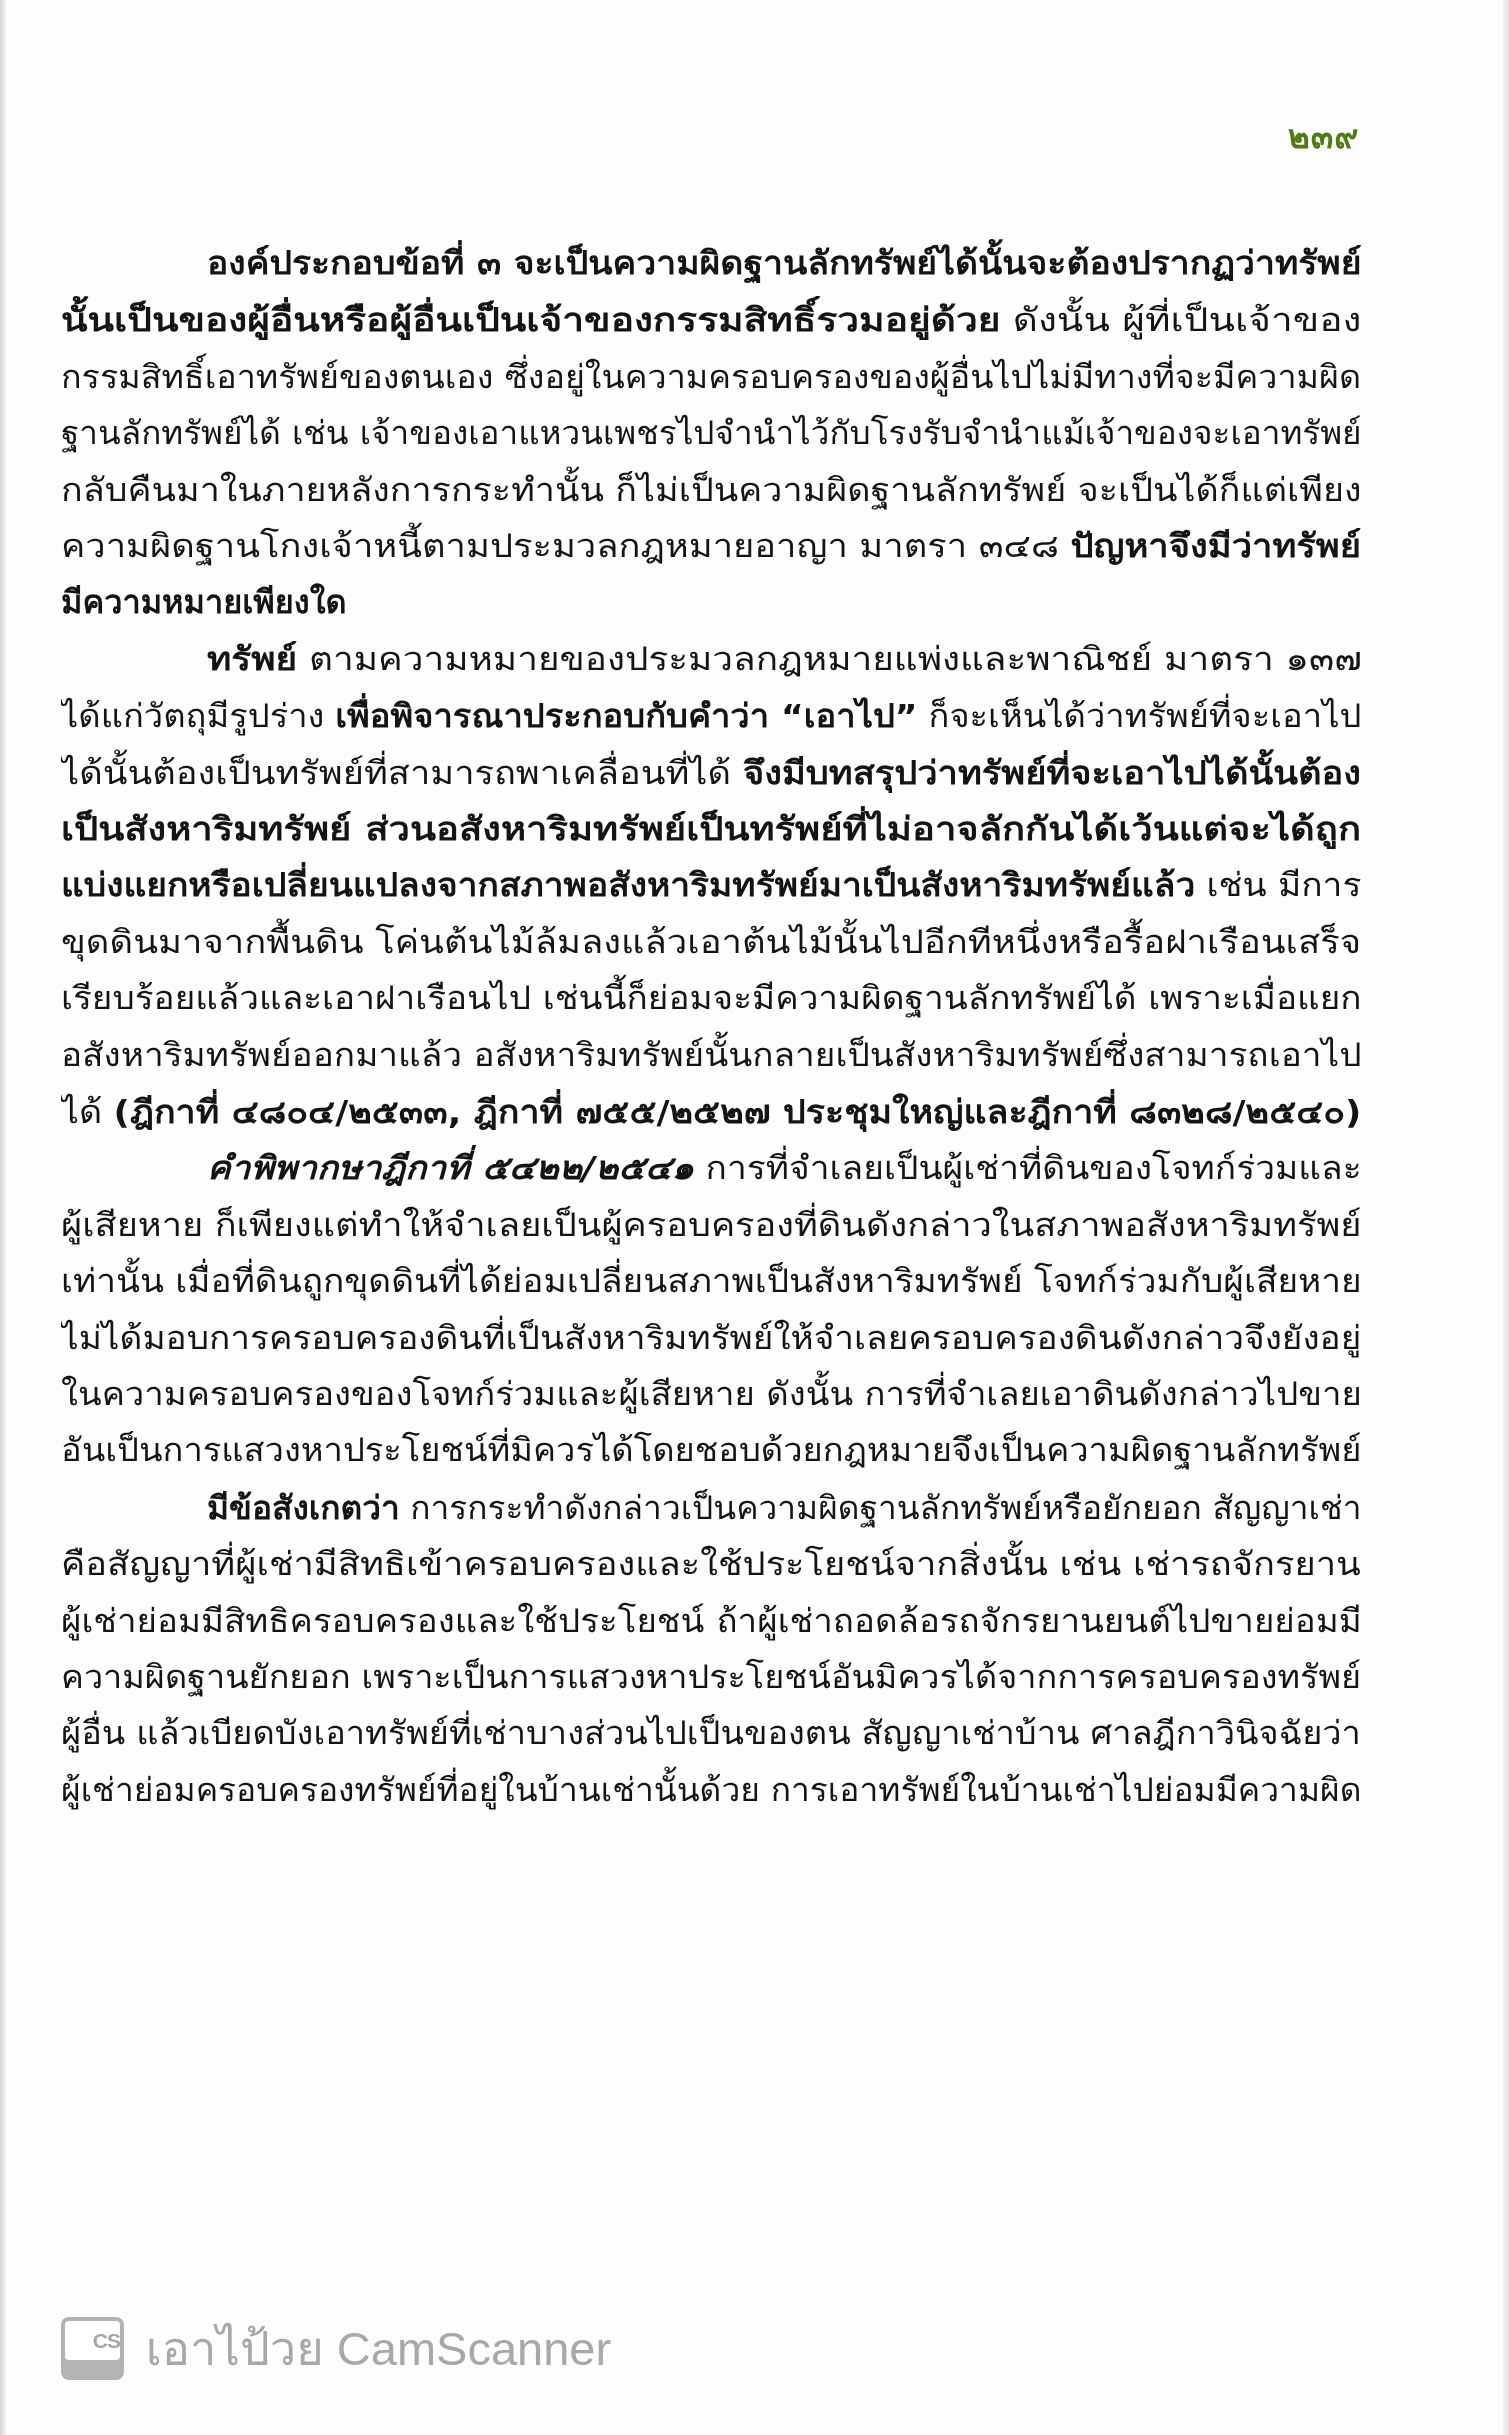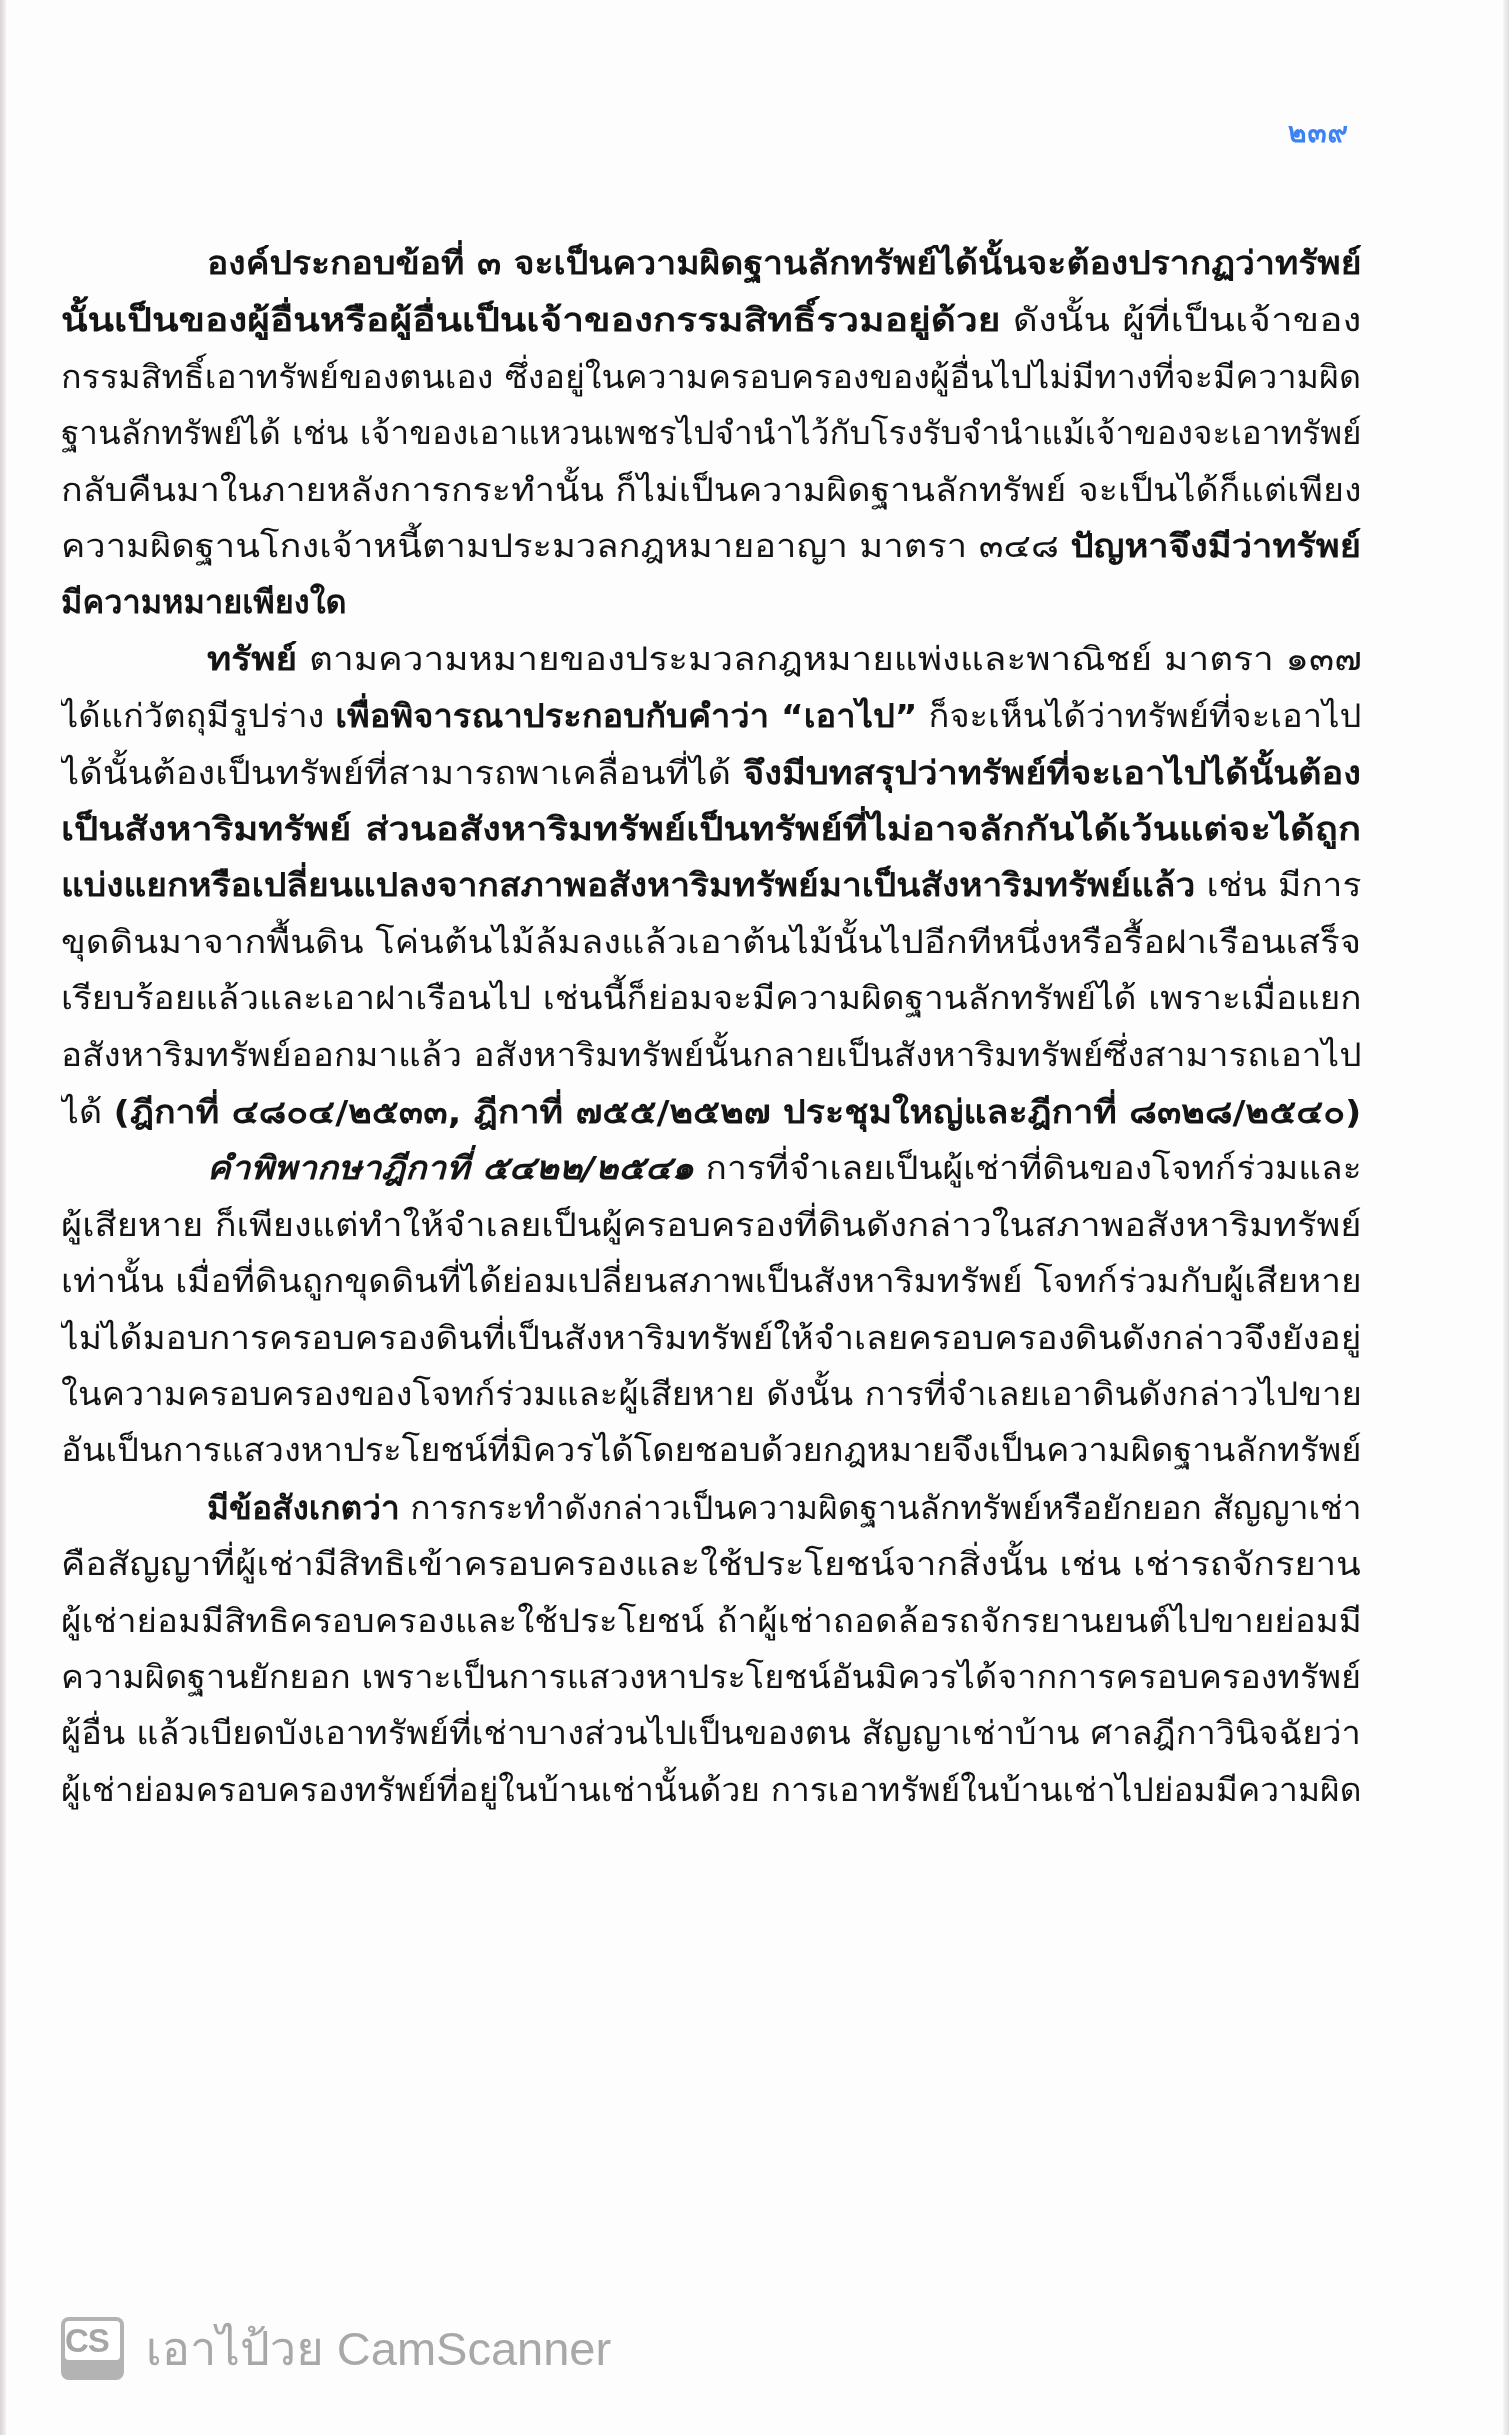--- a/index.html
+++ b/index.html
@@ -26,24 +26,24 @@
       top: 0; bottom: 0;
       width: 5.9px;
       background: linear-gradient(to right, #d9d4d4, #f3f1f1);
     }
     .scan-edge.left { left: 0; }
     .scan-edge.right { right: 0; background: linear-gradient(to left, #e2dede, #f7f6f6); }
     .page-number {
       position: absolute;
       left: 1288px;
       top: 110px;
-      font-size: 28px;
+      font-size: 33px;
       font-weight: bold;
       letter-spacing: 1px;
-      color: #3b82f6;
+      color: #4d7c0f;
     }
     .line {
       position: absolute;
       left: 61px;
       width: 1300px;
       height: 55px;
       font-size: 32.5px;
       line-height: 55px;
       white-space: nowrap;
       text-align: justify;
@@ -77,23 +77,23 @@
     }
     .cs-logo-inner {
       margin-top: 3.9px;
       width: 55px;
       height: 39px;
       background: #ffffff;
       border-radius: 3.9px;
       color: #a6a6a6;
       font-family: "Liberation Sans", sans-serif;
       font-weight: bold;
-      font-size: 33px;
+      font-size: 21px;
       line-height: 39px;
-      text-align: left;
+      text-align: right;
       letter-spacing: -1px;
     }
     .wm-text {
       font-family: "Liberation Sans", sans-serif;
       font-size: 47px;
       color: #a8a8a8;
       white-space: nowrap;
     }
   </style>
 </head>

